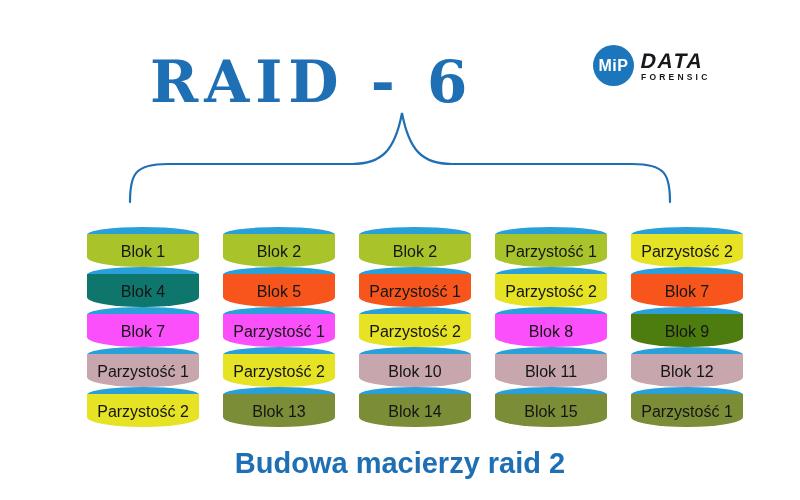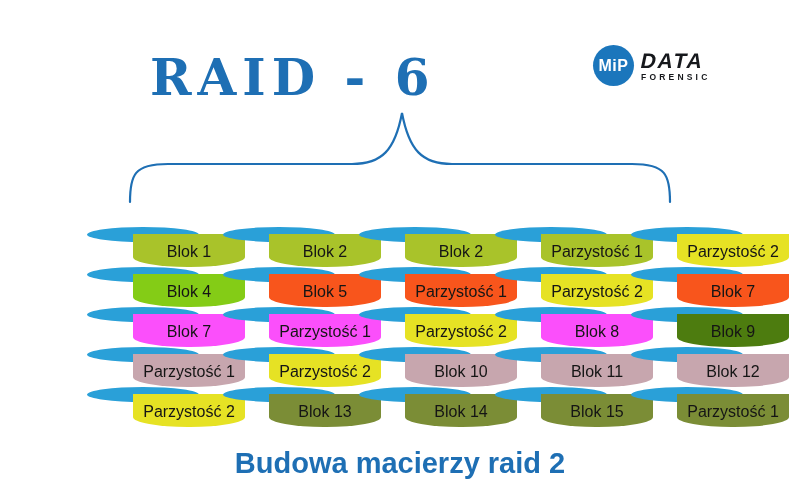--- a/index.html
+++ b/index.html
@@ -8,21 +8,21 @@
   .canvas {
     position:relative; width:800px; height:500px;
     background:#ffffff; overflow:hidden;
     --accent:#1e6fb4; --rim:#2aa0d8; --logo-blue:#1b76bc;
   }
 
   
   .title {
     position:absolute; left:150px; top:48px; margin:0;
     font-family:"DejaVu Serif","Liberation Serif",serif;
-    font-weight:900; font-size:50px; letter-spacing:6px;
+    font-weight:900; font-size:58px; letter-spacing:6px;
     color:var(--accent);
   }
 
   
   .logo { position:absolute; left:593px; top:45px; display:flex; align-items:center; }
   .logo-circle {
     width:41px; height:41px; border-radius:50%;
     background:var(--logo-blue);
     display:flex; align-items:center; justify-content:center;
     color:#ffffff; font-weight:bold; font-size:16px; letter-spacing:0.5px;
@@ -47,21 +47,21 @@
   }
   .disk-column { width:112px; }
   .disk { position:relative; width:112px; height:40px; }
   .disk-top {
     position:absolute; top:0; left:0; width:112px; height:15px;
     border-radius:50%; background:var(--rim);
   }
   .disk-body {
     position:absolute; top:7px; left:0; width:112px; height:33px;
     border-radius:0 0 55px 55px / 0 0 10px 10px;
-    display:flex; align-items:center; justify-content:center;margin-left:46px;
+    display:flex; align-items:center; justify-content:center;
   }
   .disk-label {
     font-size:16px; color:#151515; white-space:nowrap; padding-top:3px;
   }
 
   
   .caption {
     position:absolute; left:0; top:447px; width:100%;
     text-align:center; font-weight:bold; font-size:29px;
     color:var(--accent); margin:0;
@@ -92,21 +92,21 @@
   <div class="disk-area">
       <div class="disk-column">
         <div class="disk">
     <div class="disk-top"></div>
     <div class="disk-body" style="background: rgb(169, 195, 42);">
       <span class="disk-label">Blok 1</span>
     </div>
   </div>
         <div class="disk">
     <div class="disk-top"></div>
-    <div class="disk-body" style="background: #84cc16; text-align: right;">
+    <div class="disk-body" style="background: #0f766e; text-align: right;">
       <span class="disk-label">Blok 4</span>
     </div>
   </div>
         <div class="disk">
     <div class="disk-top"></div>
     <div class="disk-body" style="background: rgb(251, 79, 251);">
       <span class="disk-label">Blok 7</span>
     </div>
   </div>
         <div class="disk">

